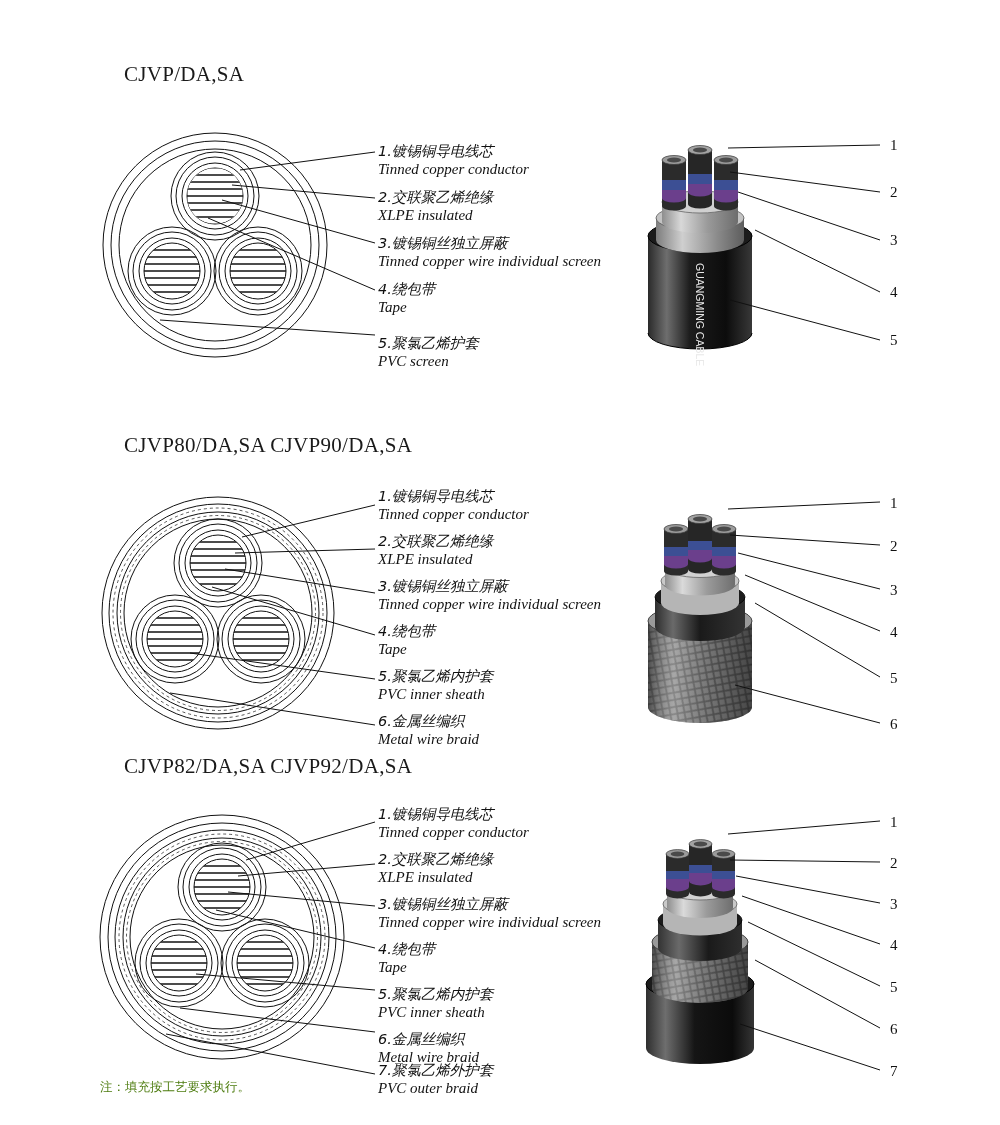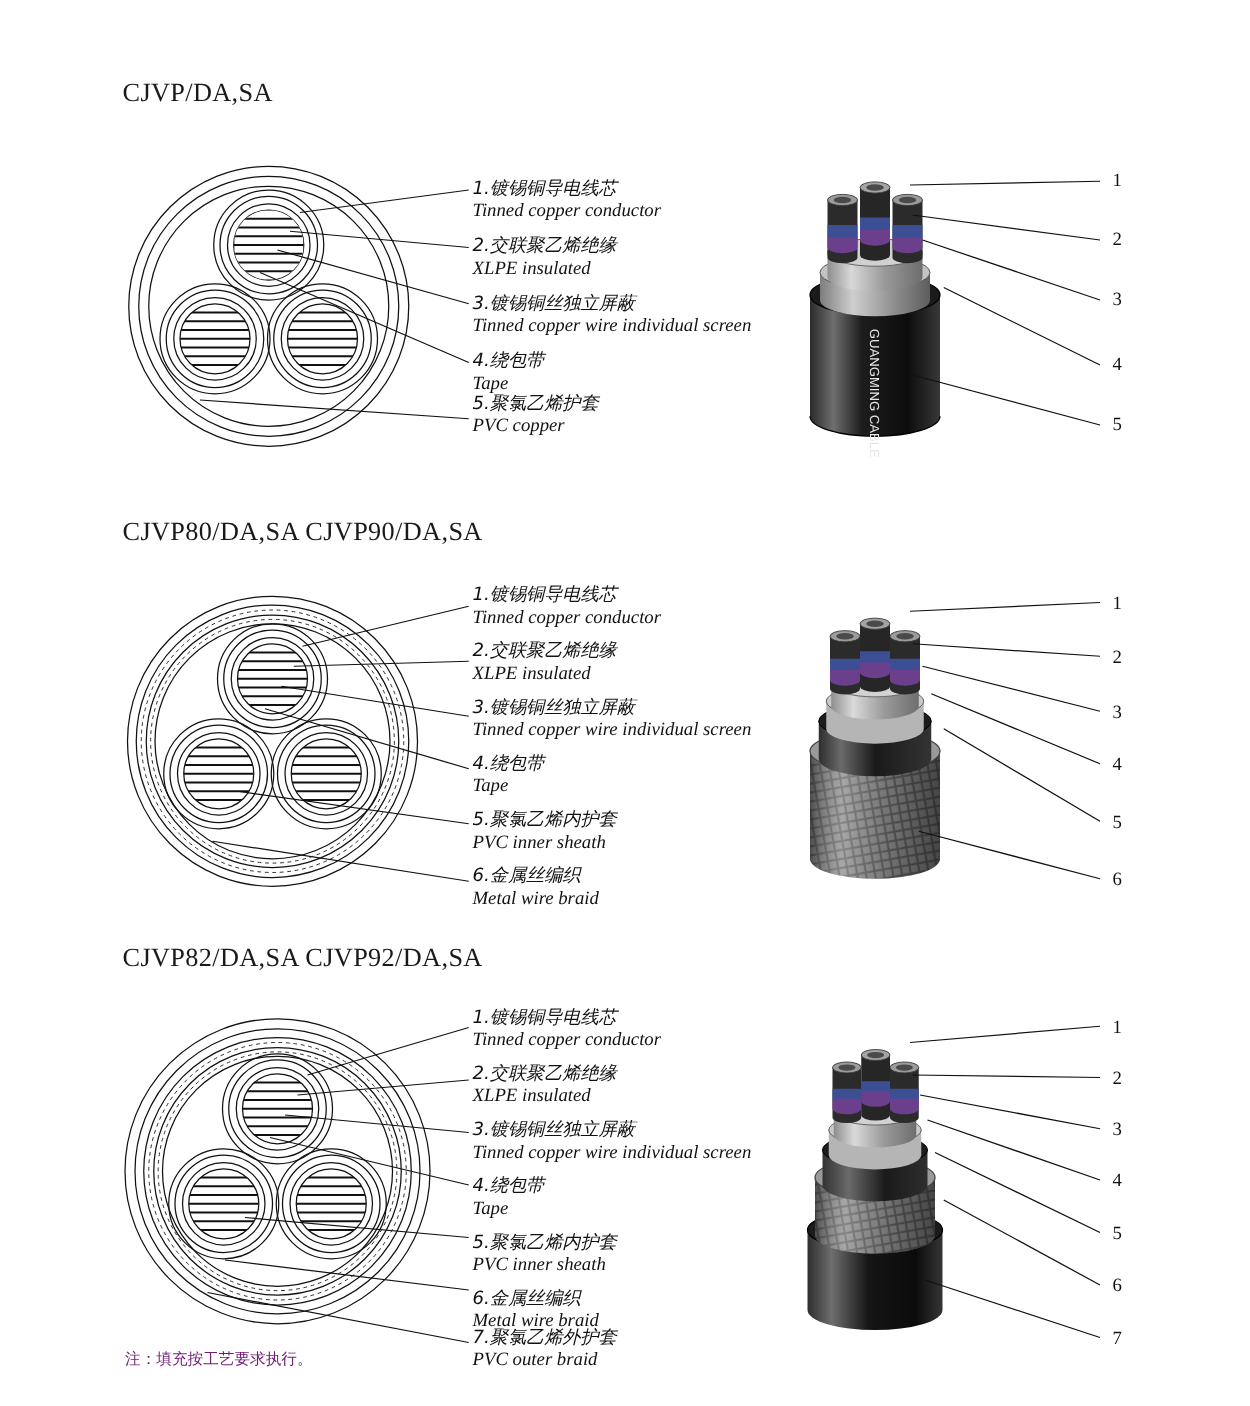--- a/index.html
+++ b/index.html
@@ -4,38 +4,38 @@
 <style>
   html,body{margin:0;padding:0;}
   body{
     width:1000px;height:1125px;position:relative;background:#ffffff;
     font-family:"Liberation Serif", serif;color:#1a1a1a;
     -webkit-font-smoothing:antialiased;
   }
   .section{position:absolute;left:0;width:1000px;}
   .sec-title{
     position:absolute;font-family:"Liberation Serif", serif;
-    font-size:21px;color:#1a1a1a;letter-spacing:.3px;white-space:nowrap;
+    font-size:21px;color:#1a1a1a;letter-spacing:.3px;white-space:nowrap;margin-left:26px;
   }
   .cross{position:absolute;}
   .legend{position:absolute;}
   .legend-item{position:absolute;white-space:nowrap;font-style:italic;}
   .legend-cn{
     font-family:"DejaVu Sans", sans-serif;font-size:14.5px;color:#111;
     line-height:18px;letter-spacing:0px;
   }
   .legend-en{
     font-family:"Liberation Serif", serif;font-size:15px;color:#111;
     line-height:18px;
   }
   .num{
     position:absolute;font-family:"Liberation Serif", serif;font-size:15px;color:#111;
   }
   .note{position:absolute;}
-  .note-cn{font-family:"DejaVu Sans", sans-serif;font-size:12.5px;color:#701a75;line-height:17px;}
+  .note-cn{font-family:"DejaVu Sans", sans-serif;font-size:12.5px;color:#4d7c0f;line-height:17px;}
   .note-en{font-family:"Liberation Serif", serif;font-size:13px;color:#111;line-height:17px;}
   svg{display:block;overflow:visible;}
   .lead{stroke:#111;stroke-width:1;fill:none;}
 </style>
 </head>
 <body>
 
 <div class="section" style="top:0;height:390px;">
 
   <div class="sec-title" style="left:98px;top:62px;">CJVP/DA,SA</div>
@@ -132,23 +132,23 @@
       <div class="legend-en">XLPE insulated</div>
     </div>
     <div class="legend-item" style="top:92px;">
       <div class="legend-cn">3.镀锡铜丝独立屏蔽</div>
       <div class="legend-en">Tinned copper wire individual screen</div>
     </div>
     <div class="legend-item" style="top:138px;">
       <div class="legend-cn">4.绕包带</div>
       <div class="legend-en">Tape</div>
     </div>
-    <div class="legend-item" style="top:172px;">
+    <div class="legend-item" style="top:192px;">
       <div class="legend-cn">5.聚氯乙烯护套</div>
-      <div class="legend-en">PVC copper</div>
+      <div class="legend-en">PVC screen</div>
     </div>
   </div>
 
   <div class="cable3d" style="position:absolute;left:630px;top:118px;">
     <svg width="140" height="250" viewBox="0 0 140 250">
       <defs>
         <linearGradient id="blk1" x1="0" y1="0" x2="1" y2="0">
           <stop offset="0" stop-color="#2a2a2a"></stop>
             <stop offset="0.18" stop-color="#6e6e6e"></stop>
           <stop offset="0.4" stop-color="#1d1d1d"></stop>
@@ -214,21 +214,21 @@
       <line x1="30" y1="170" x2="180" y2="210"></line>
     </g>
   </svg>
   <div class="num" style="left:890px;top:137px;">1</div>
   <div class="num" style="left:890px;top:184px;">2</div>
   <div class="num" style="left:890px;top:232px;">3</div>
   <div class="num" style="left:890px;top:284px;">4</div>
   <div class="num" style="left:890px;top:332px;">5</div>
 </div>
 
-<div class="section" style="top:395px;height:350px;">
+<div class="section" style="top:415px;height:350px;">
 
   <div class="sec-title" style="left:98px;top:18px;">CJVP80/DA,SA CJVP90/DA,SA</div>
 
   <div class="cross" style="left:100px;top:78px;">
     <svg width="240" height="240" viewBox="0 0 240 240">
       <g stroke="#111" fill="none" stroke-width="1">
         <circle cx="118" cy="120" r="116"></circle>
         <circle cx="118" cy="120" r="109"></circle>
         <circle cx="118" cy="120" r="101"></circle>
         <circle cx="118" cy="120" r="94"></circle>

